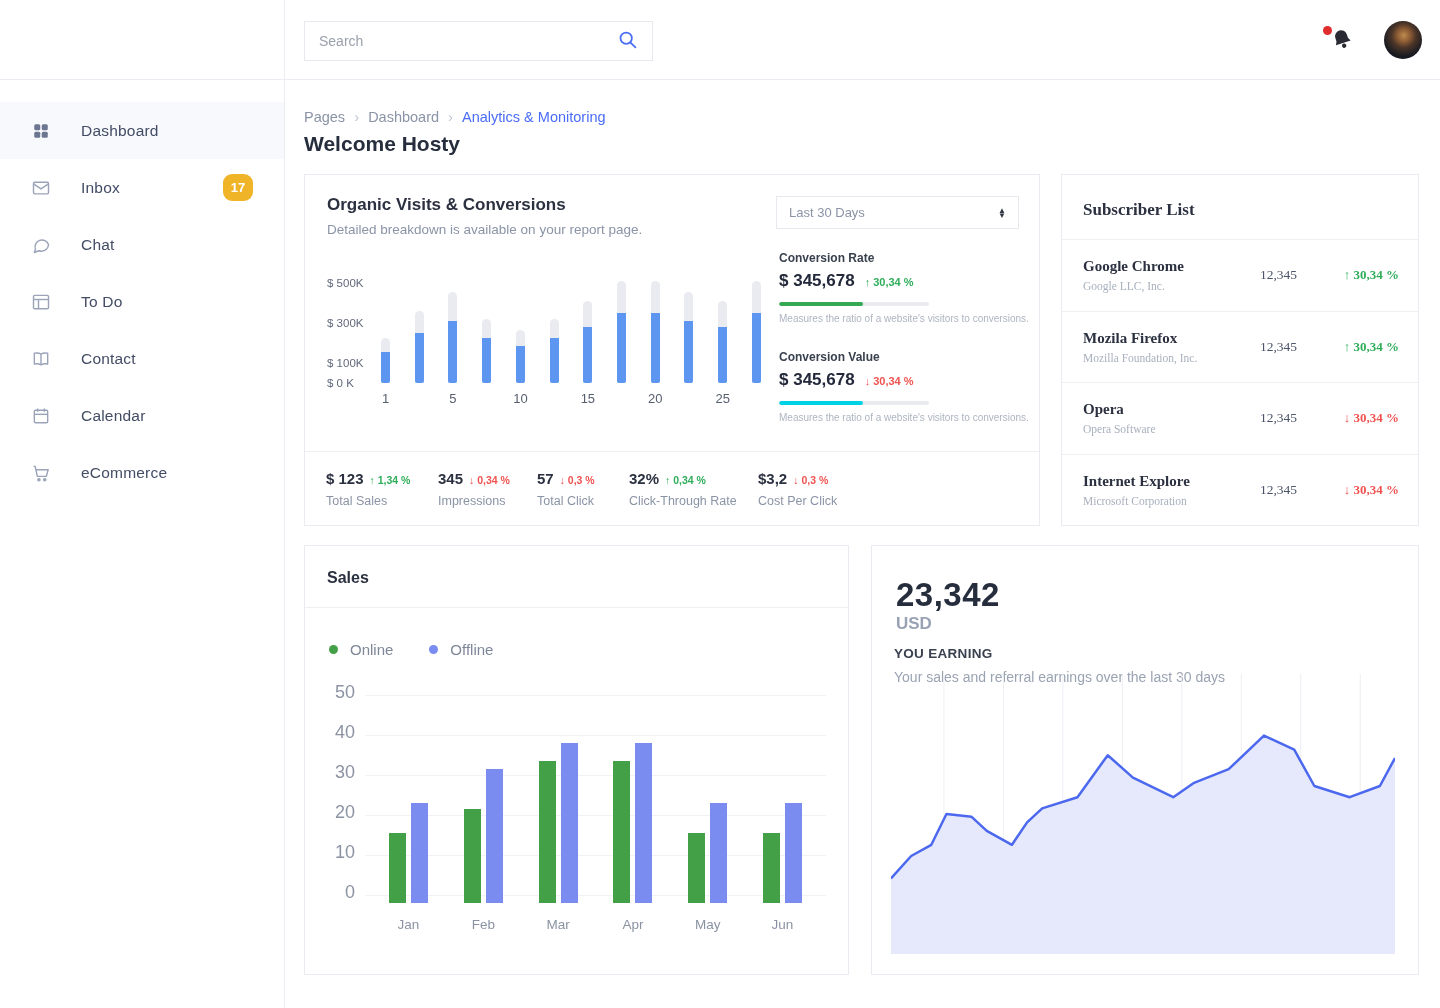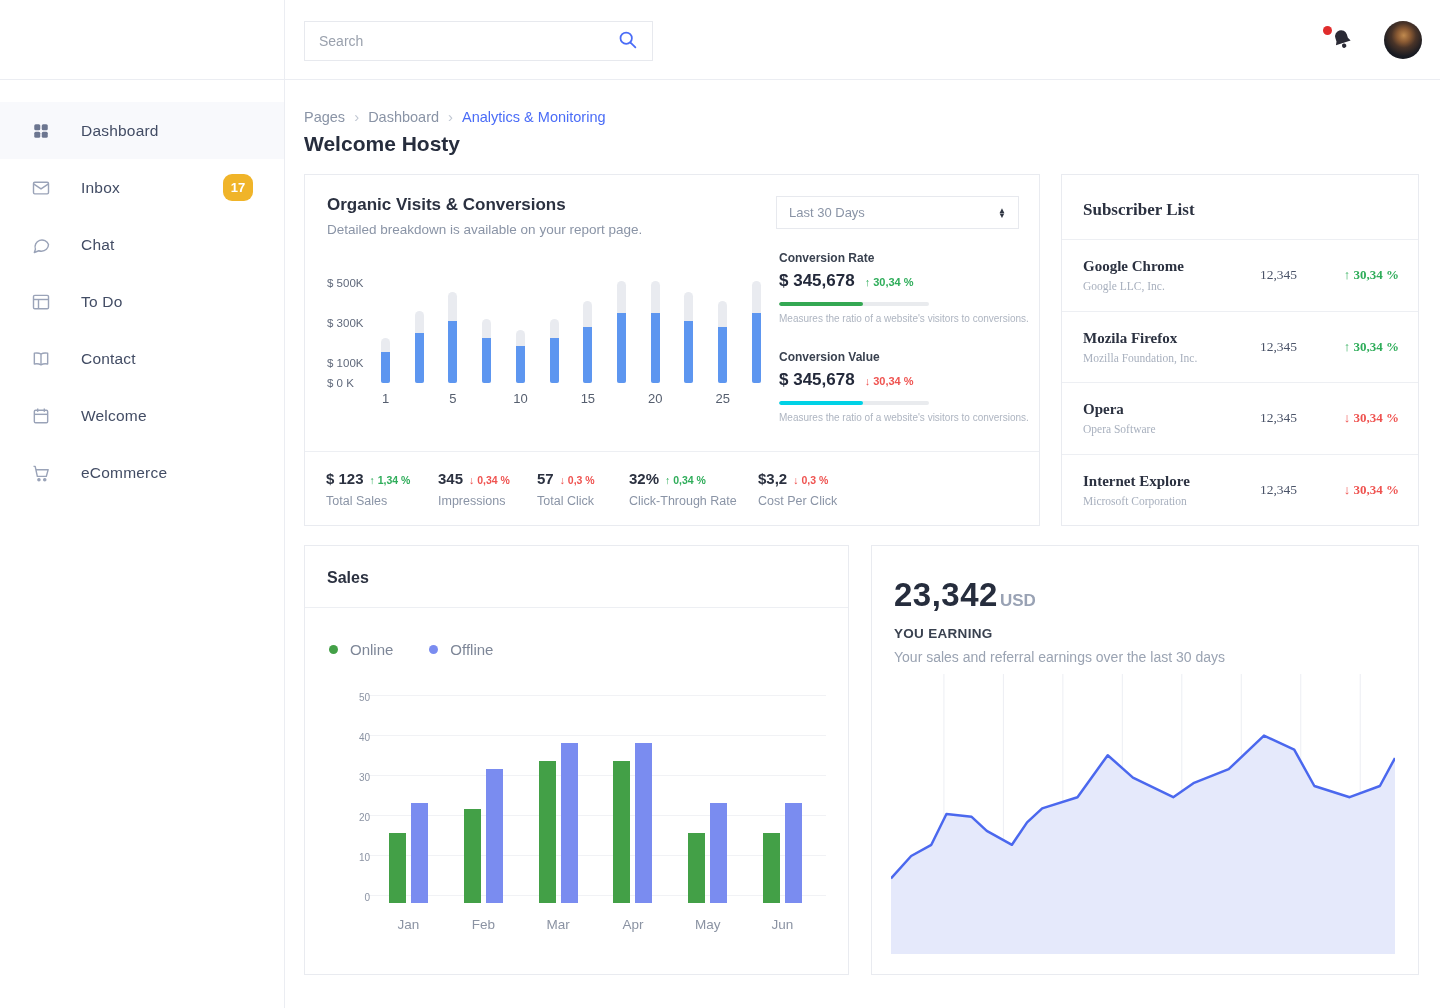--- a/index.html
+++ b/index.html
@@ -104,32 +104,32 @@
   
   .card-sales { width:545px; height:430px; }
   .sales-header { padding:23px 20px 20px 22px; font-size:16px; font-weight:700; color:#2b3140;
                   border-bottom:1px solid #edeff3; }
   .sales-legend { margin:33px 0 0 24px; display:flex; gap:36px; align-items:center; }
   .legend-item { display:flex; align-items:center; gap:12px; }
   .legend-dot { width:9px; height:9px; border-radius:50%; }
   .legend-label { font-size:15px; color:#7e8798; }
   .sales-chart { position:relative; margin:22px 18px 0 14px; height:252px; }
   .sales-grid-line { position:absolute; left:46px; right:4px; height:1px; background:#f1f2f5; }
-  .sales-ylabel { position:absolute; left:15px; width:36px; text-align:right; font-size:10px; color:#8b93a3; }
+  .sales-ylabel { position:absolute; left:0; width:36px; text-align:right; font-size:18px; color:#8b93a3; }
   .sales-groups { position:absolute; left:46px; right:4px; top:0; bottom:0;
                   display:flex; justify-content:space-between; padding:0 24px; }
   .sales-group { display:flex; flex-direction:column; justify-content:flex-end; }
   .sales-bars { display:flex; align-items:flex-end; gap:5px; height:200px; }
   .sales-bar { width:17px; }
   .sales-xlabel { margin-top:14px; text-align:center; font-size:13.5px; color:#8b93a3; }
 
   
   .card-earning { flex:1; height:430px; }
   .earn-head { padding:30px 0 0 22px; }
-  .earn-amount-row { display:flex; align-items:baseline; }
+  .earn-amount-row { display:flex; align-items:baseline;flex-direction:column; }
   .earn-amount { font-size:33px; font-weight:800; color:#262d3d; letter-spacing:.5px; }
   .earn-currency { font-size:17px; font-weight:700; color:#99a2b4; margin-left:2px; }
   .earn-label { margin-top:12px; font-size:13.5px; font-weight:600; color:#39414f; letter-spacing:.3px; }
   .earn-caption { margin-top:8px; font-size:14px; color:#9aa3b2; }
   .earn-chart { position:absolute; left:19px; right:23px; bottom:20px; height:280px; }
   .earn-chart svg { width:100%; height:100%; display:block; }
 </style>
 </head>
 <body>
 
@@ -214,21 +214,21 @@
 
     <div class="nav-item">
       <span class="nicon">
         <svg width="20" height="20" viewBox="0 0 24 24" fill="none" stroke="currentColor" stroke-width="1.7">
           <rect x="4" y="5" width="16" height="15" rx="1.5"></rect>
             <path d="M4 10h16"></path>
           <path d="M8 3v4"></path>
             <path d="M16 3v4"></path>
         </svg>
       </span>
-      <span class="nlabel">Welcome</span>
+      <span class="nlabel">Calendar</span>
     </div>
 
     <div class="nav-item">
       <span class="nicon">
         <svg width="20" height="20" viewBox="0 0 24 24" fill="none" stroke="currentColor" stroke-width="1.7" stroke-linejoin="round">
           <path d="M3 4h2l2.6 12h10.8l2.2-8H6"></path>
           <circle cx="9.5" cy="20" r="1.3" fill="currentColor"></circle>
           <circle cx="16.5" cy="20" r="1.3" fill="currentColor"></circle>
         </svg>
       </span>

